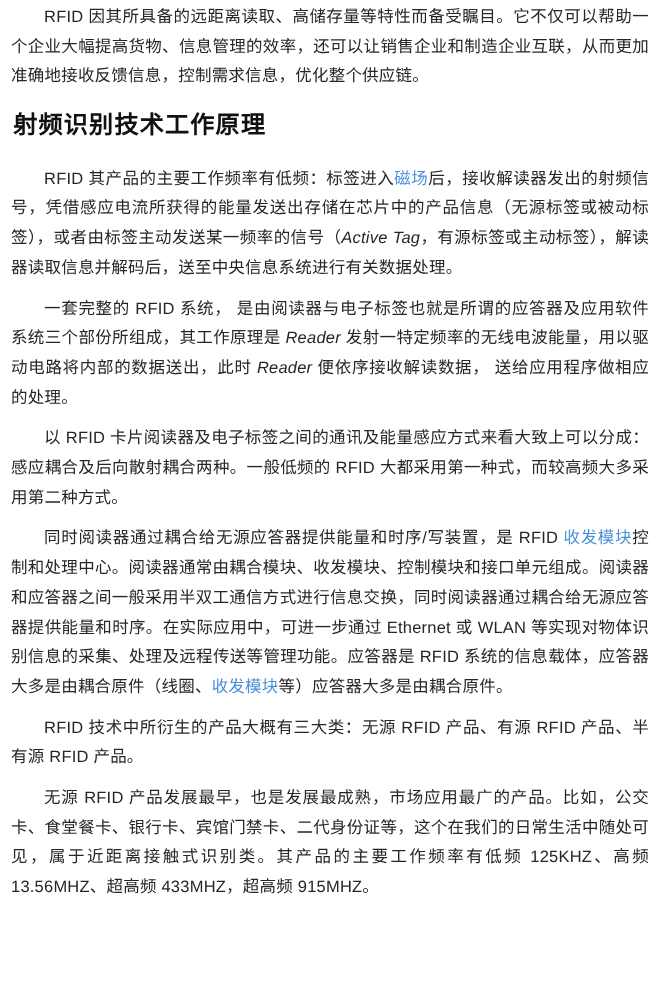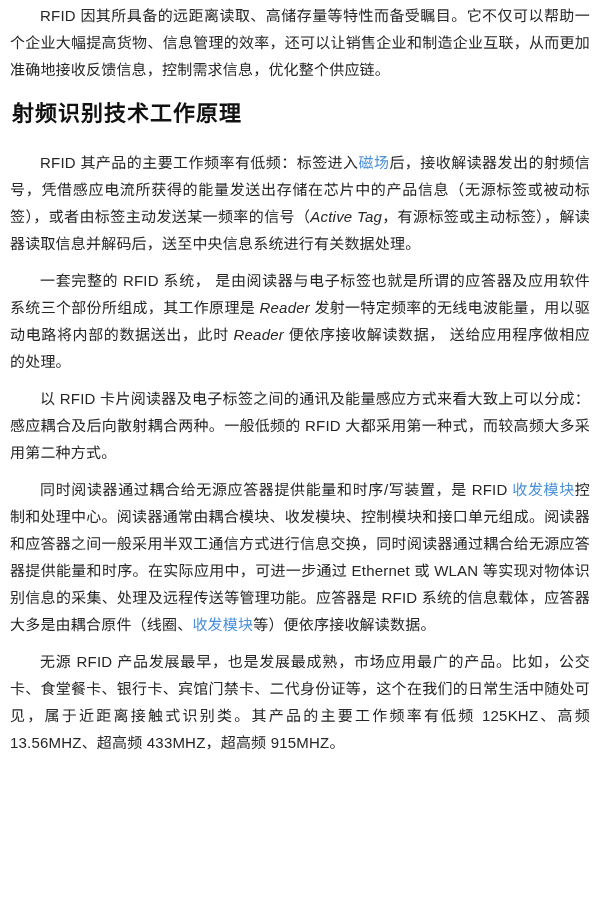--- a/index.html
+++ b/index.html
@@ -52,16 +52,17 @@
 </head>
 <body>
 
 <div class="page">
   <article>
       <p class="indent"><span>RFID 因其所具备的远距离读取、高储存量等特性而备受瞩目。它不仅可以帮助一个企业大幅提高货物、信息管理的效率，还可以让销售企业和制造企业互联，从而更加准确地接收反馈信息，控制需求信息，优化整个供应链。</span></p>
       <h2>射频识别技术工作原理</h2>
       <p class="indent"><span>RFID 其产品的主要工作频率有低频：标签进入</span><a href="#">磁场</a><span>后，接收解读器发出的射频信号，凭借感应电流所获得的能量发送出存储在芯片中的产品信息（无源标签或被动标签），或者由标签主动发送某一频率的信号（</span><em>Active Tag</em><span>，有源标签或主动标签），解读器读取信息并解码后，送至中央信息系统进行有关数据处理。</span></p>
       <p class="indent"><span>一套完整的 RFID 系统， 是由阅读器与电子标签也就是所谓的应答器及应用软件系统三个部份所组成，其工作原理是 </span><em>Reader</em><span> 发射一特定频率的无线电波能量，用以驱动电路将内部的数据送出，此时 </span><em>Reader</em><span> 便依序接收解读数据， 送给应用程序做相应的处理。</span></p>
       <p class="indent"><span>以 RFID 卡片阅读器及电子标签之间的通讯及能量感应方式来看大致上可以分成：感应耦合及后向散射耦合两种。一般低频的 RFID 大都采用第一种式，而较高频大多采用第二种方式。</span></p>
-      <p class="indent"><span>同时阅读器通过耦合给无源应答器提供能量和时序/写装置，是 RFID </span><a href="#">收发模块</a><span>控制和处理中心。阅读器通常由耦合模块、收发模块、控制模块和接口单元组成。阅读器和应答器之间一般采用半双工通信方式进行信息交换，同时阅读器通过耦合给无源应答器提供能量和时序。在实际应用中，可进一步通过 Ethernet 或 WLAN 等实现对物体识别信息的采集、处理及远程传送等管理功能。应答器是 RFID 系统的信息载体，应答器大多是由耦合原件（线圈、</span><a href="#">收发模块</a><span>等）便依序接收解读数据。</span></p>
+      <p class="indent"><span>同时阅读器通过耦合给无源应答器提供能量和时序/写装置，是 RFID </span><a href="#">收发模块</a><span>控制和处理中心。阅读器通常由耦合模块、收发模块、控制模块和接口单元组成。阅读器和应答器之间一般采用半双工通信方式进行信息交换，同时阅读器通过耦合给无源应答器提供能量和时序。在实际应用中，可进一步通过 Ethernet 或 WLAN 等实现对物体识别信息的采集、处理及远程传送等管理功能。应答器是 RFID 系统的信息载体，应答器大多是由耦合原件（线圈、</span><a href="#">收发模块</a><span>等）应答器大多是由耦合原件。</span></p>
+      <p class="indent"><span>RFID 技术中所衍生的产品大概有三大类：无源 RFID 产品、有源 RFID 产品、半有源 RFID 产品。</span></p>
       <p class="indent"><span>无源 RFID 产品发展最早，也是发展最成熟，市场应用最广的产品。比如，公交卡、食堂餐卡、银行卡、宾馆门禁卡、二代身份证等，这个在我们的日常生活中随处可见，属于近距离接触式识别类。其产品的主要工作频率有低频 125KHZ、高频 13.56MHZ、超高频 433MHZ，超高频 915MHZ。</span></p>
     </article>
 </div>
 
 </body></html>

